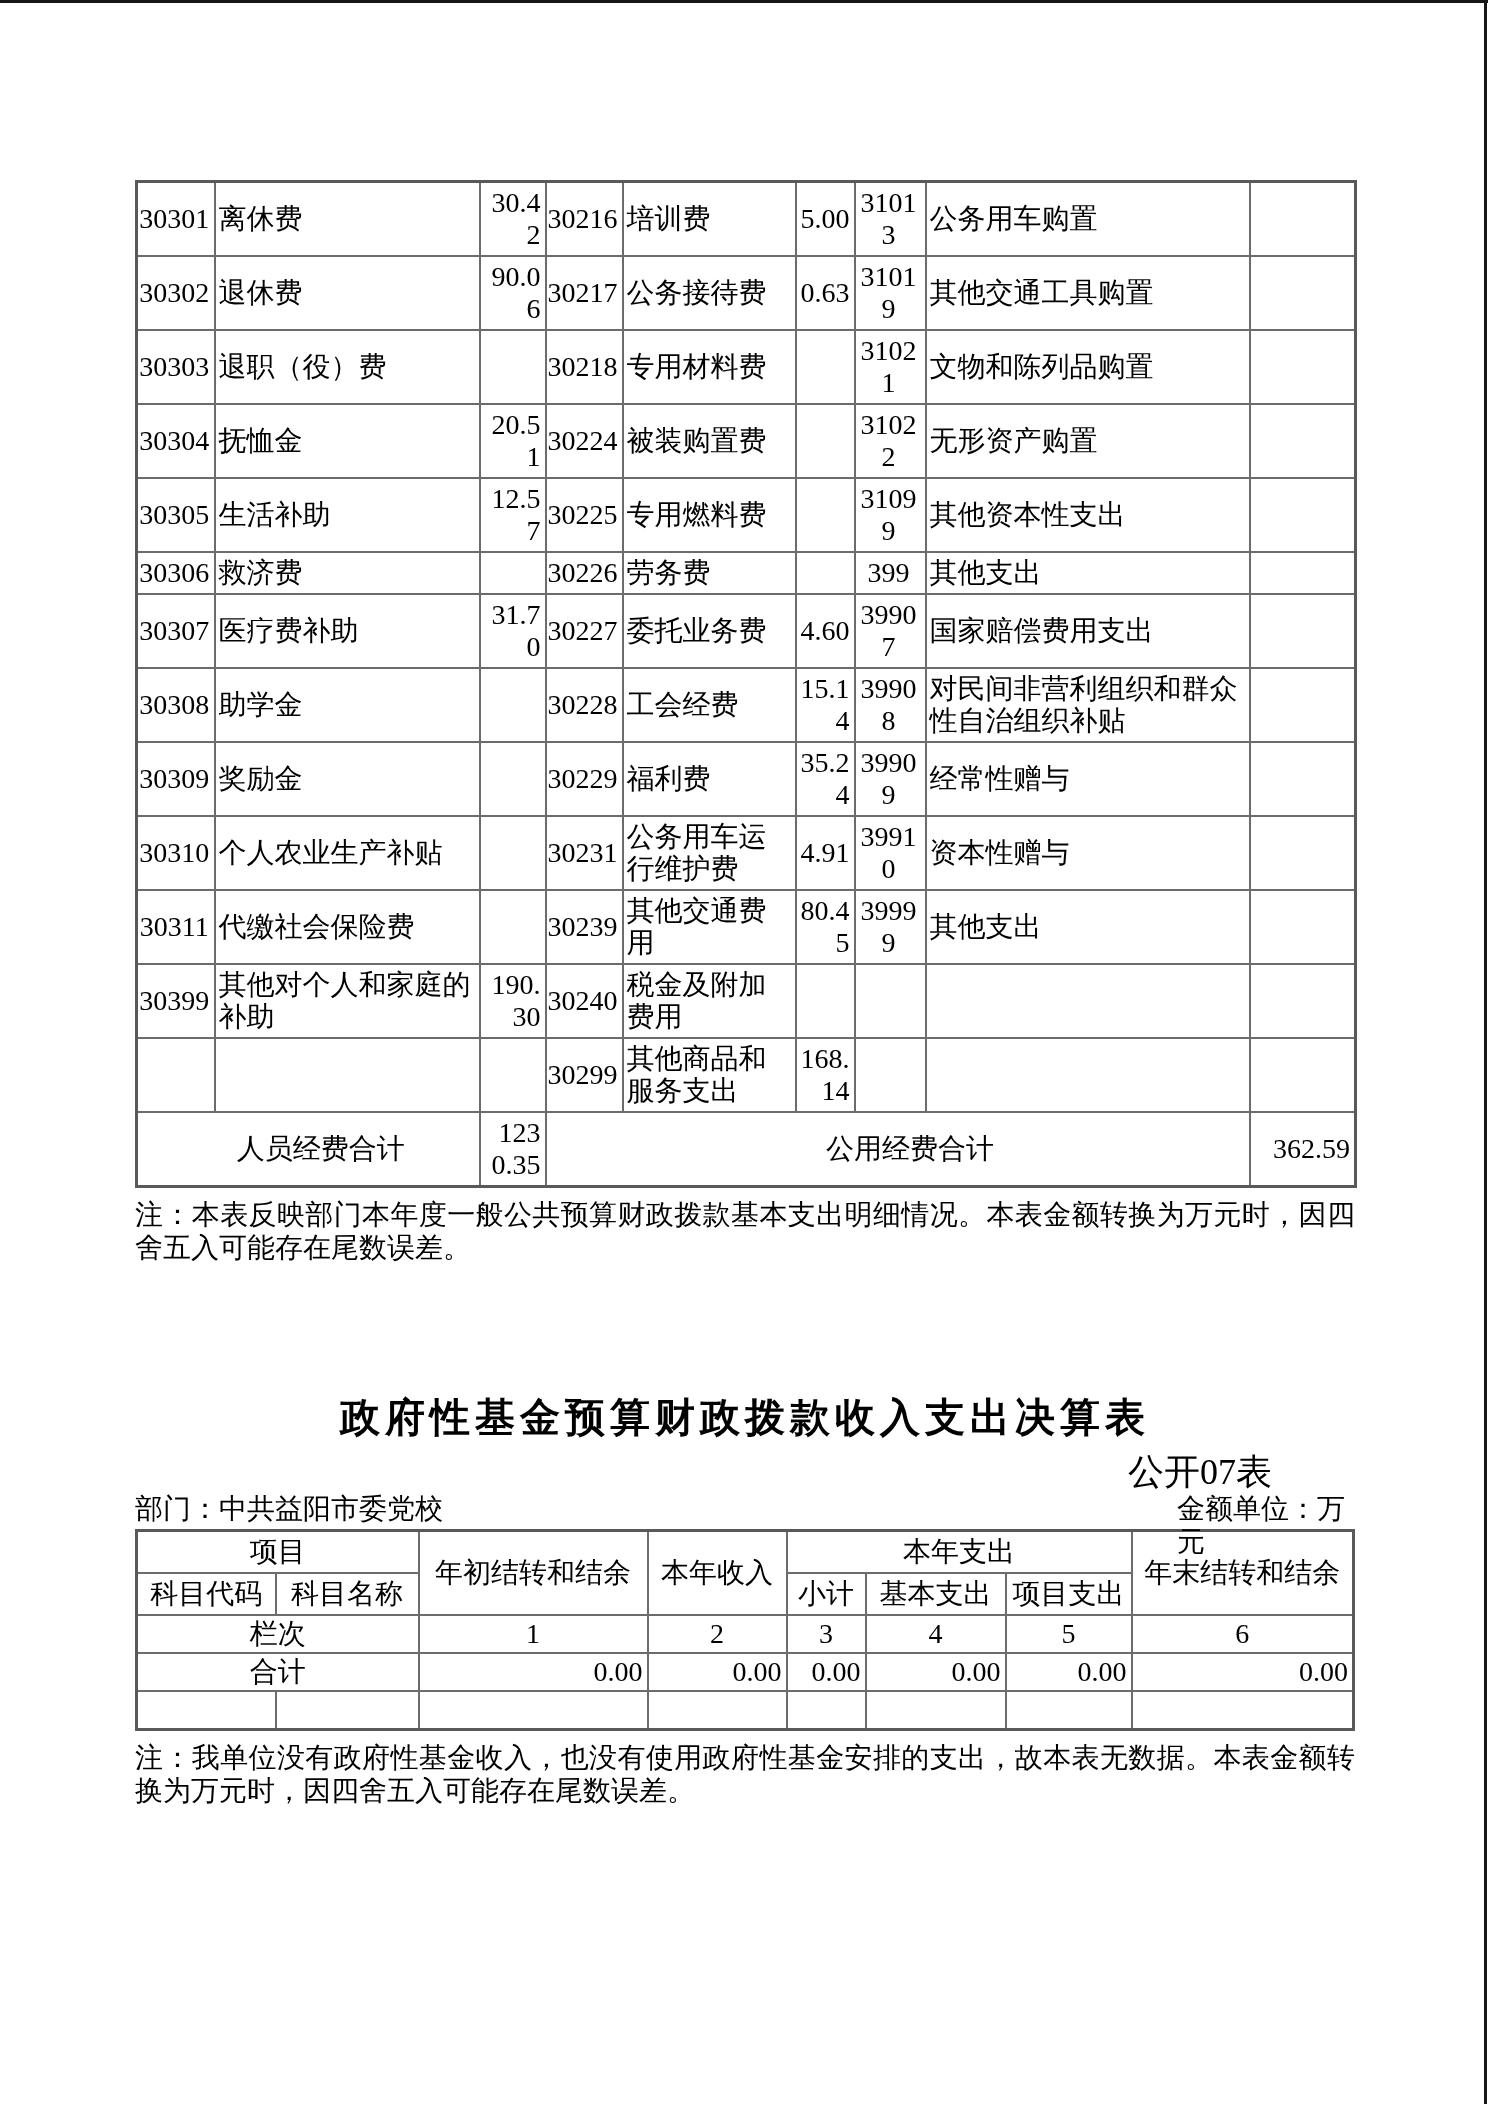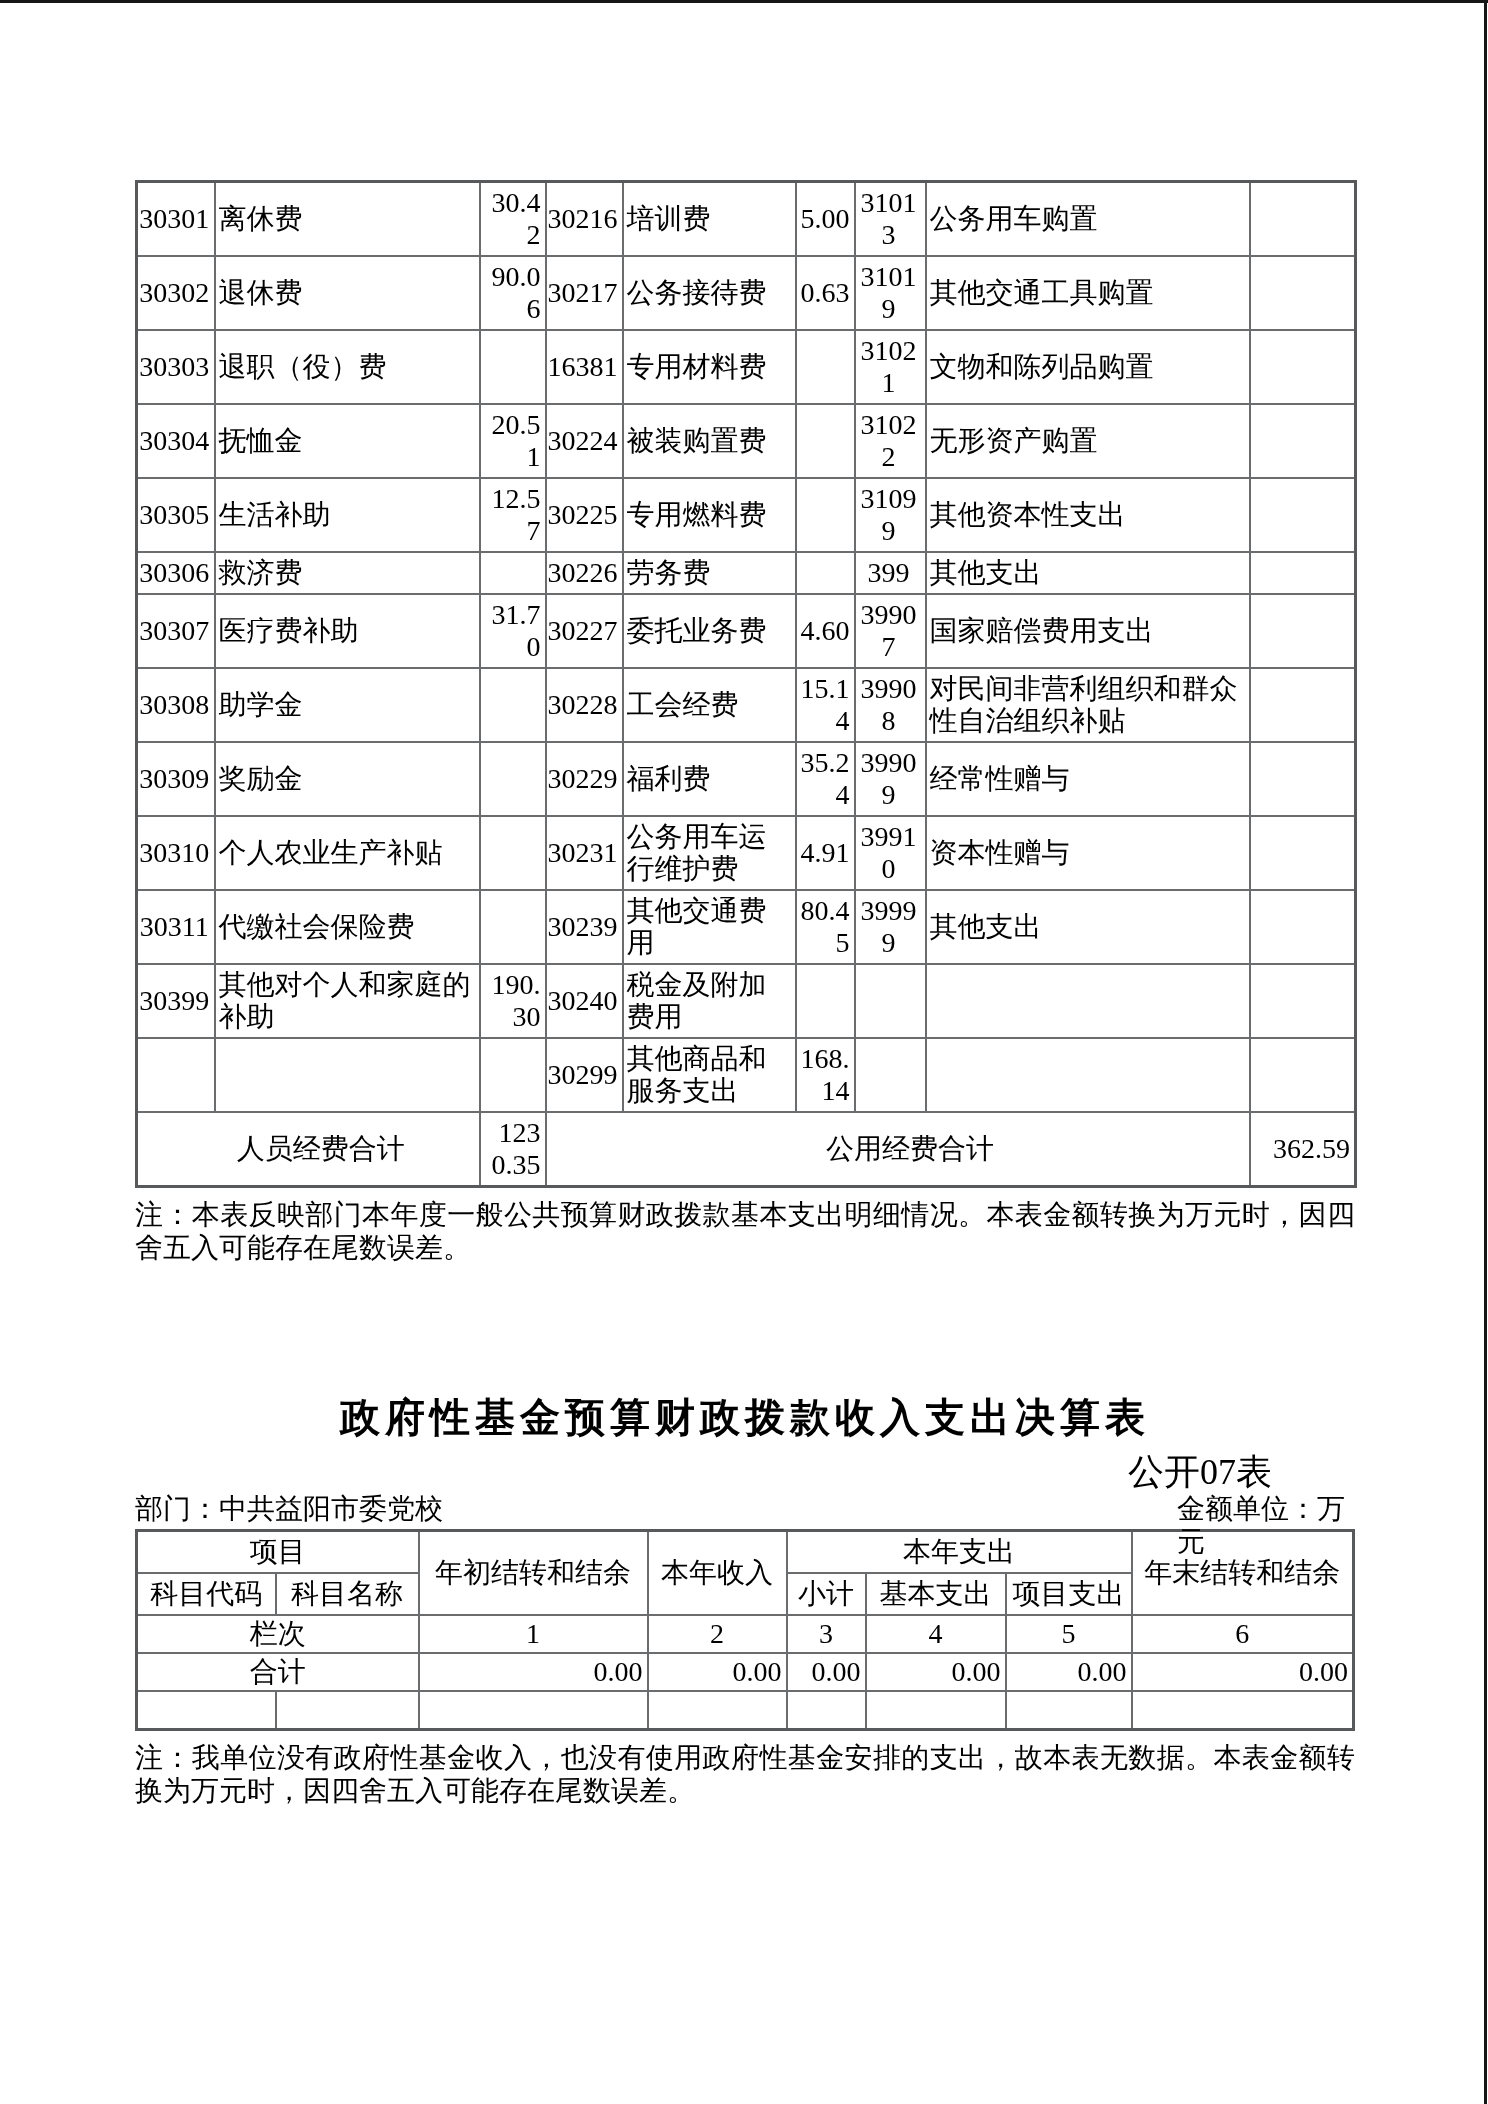--- a/index.html
+++ b/index.html
@@ -88,21 +88,21 @@
           <td class="name">公务接待费</td>
           <td class="amt">0.63</td>
         <td class="code">31019</td>
           <td class="name">其他交通工具购置</td>
           <td class="amt"></td>
       </tr>
       <tr>
         <td class="code">30303</td>
           <td class="name">退职（役）费</td>
           <td class="amt"></td>
-        <td class="code">16381</td>
+        <td class="code">30218</td>
           <td class="name">专用材料费</td>
           <td class="amt"></td>
         <td class="code">31021</td>
           <td class="name">文物和陈列品购置</td>
           <td class="amt"></td>
       </tr>
       <tr>
         <td class="code">30304</td>
           <td class="name">抚恤金</td>
           <td class="amt">20.51</td>

